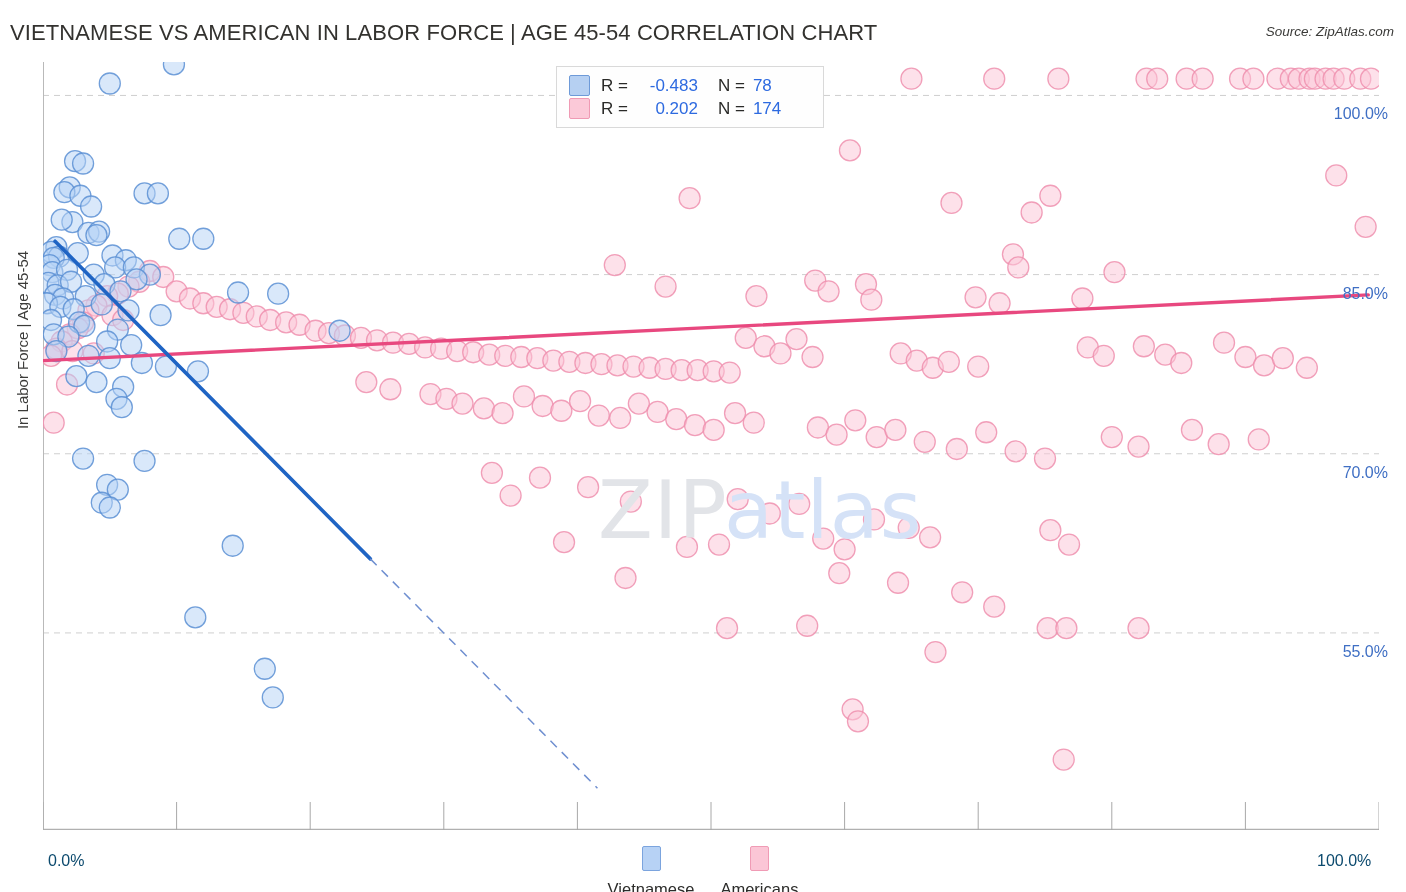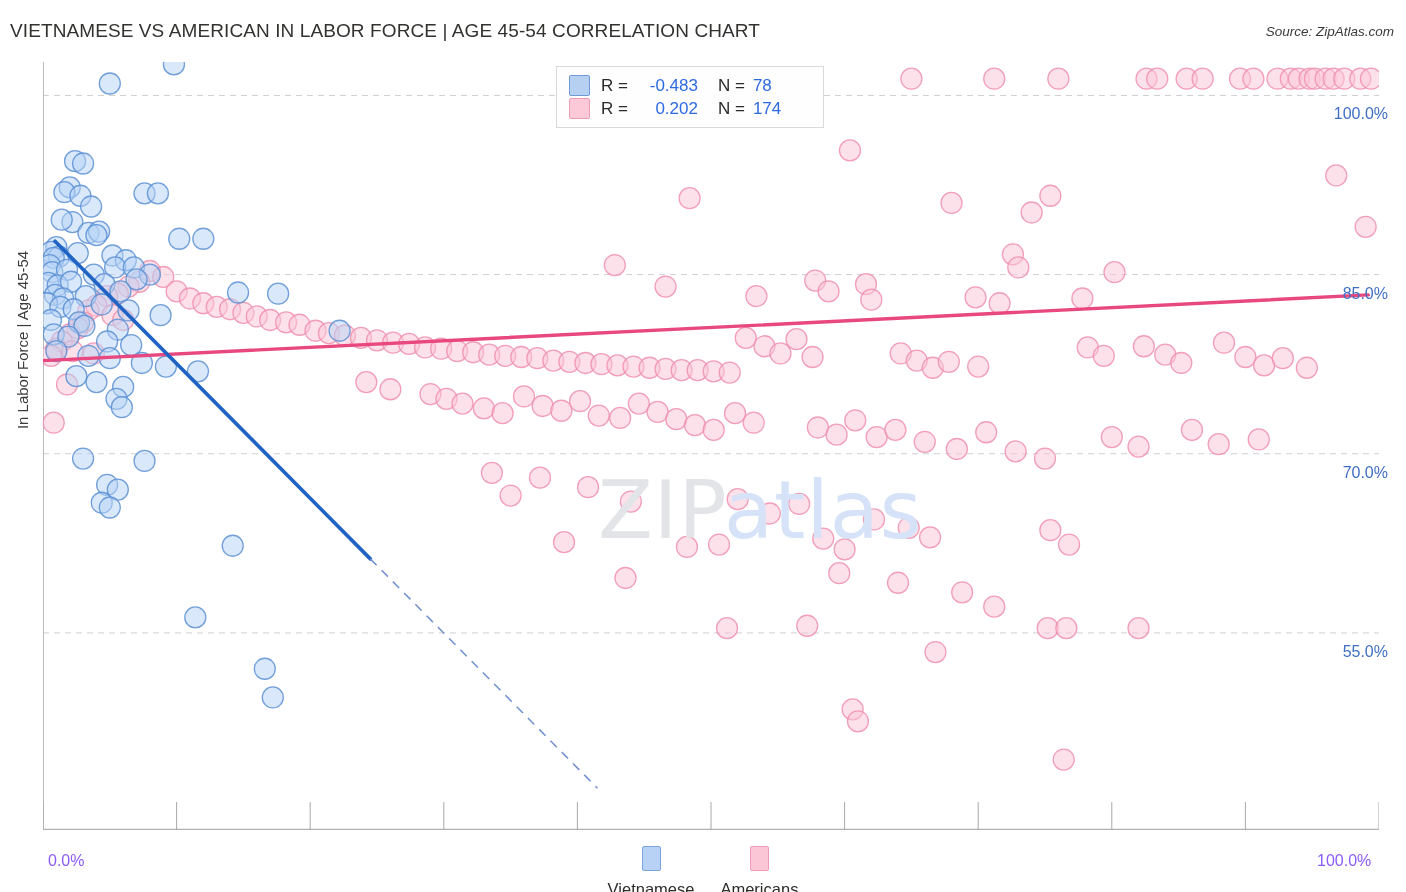--- a/index.html
+++ b/index.html
@@ -6,21 +6,21 @@
   html, body {
     width: 1406px; height: 892px;
     background: #ffffff;
     font-family: "Liberation Sans", sans-serif;
     overflow: hidden;
   }
   #root { position: relative; width: 1406px; height: 892px; }
 
   #chart-title {
     position: absolute; left: 10px; top: 20px;
-    font-size: 19px; letter-spacing: .1px;
+    font-size: 22px; letter-spacing: .1px;
     color: #33322f; white-space: nowrap;
   }
   #source-label {
     position: absolute; right: 12px; top: 24px;
     font-size: 13.5px; font-style: italic; color: #3a3a38;
     white-space: nowrap;
     text-align: right;
   }
 
   #plot {
@@ -41,21 +41,21 @@
   }
 
   .ytick {
     position: absolute; right: 4px;
     font-size: 16px; color: #3f6fc4;
     white-space: nowrap; text-align: right;
   }
 
   #x-left-label, #x-right-label {
     position: absolute; top: 852px;
-    font-size: 16px; color: #8b5cf6; white-space: nowrap;
+    font-size: 16px; color: #0c4a6e; white-space: nowrap;
   }
   #x-left-label { left: 48px; }
   #x-right-label { left: 1317px; }
 
   #stat-legend {
     position: absolute; left: 556px; top: 66px;
     width: 268px; height: 62px;
     background: #fefefe; border: 1px solid #d9d9d9;
     display: flex; flex-direction: column;
     justify-content: center; gap: 2px;

